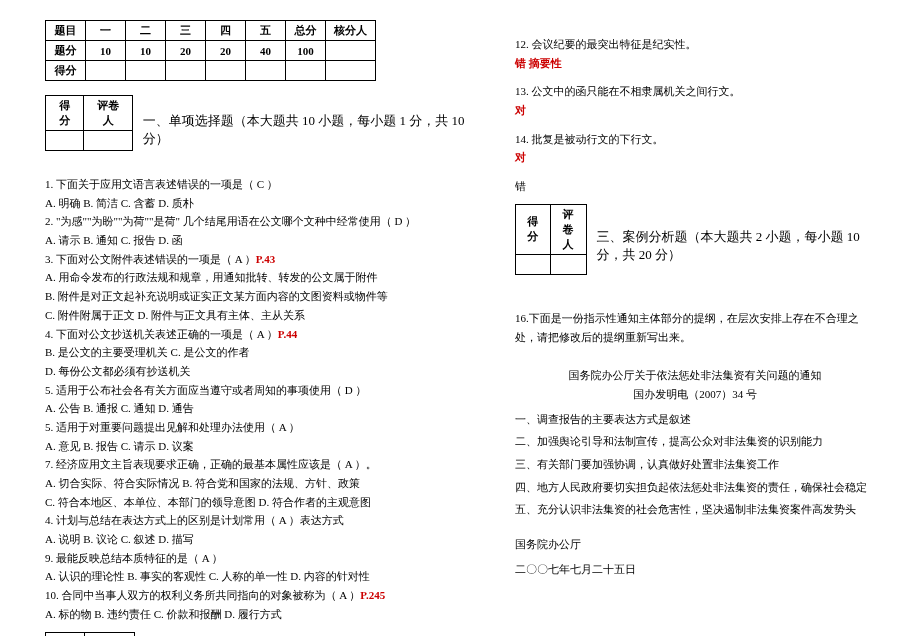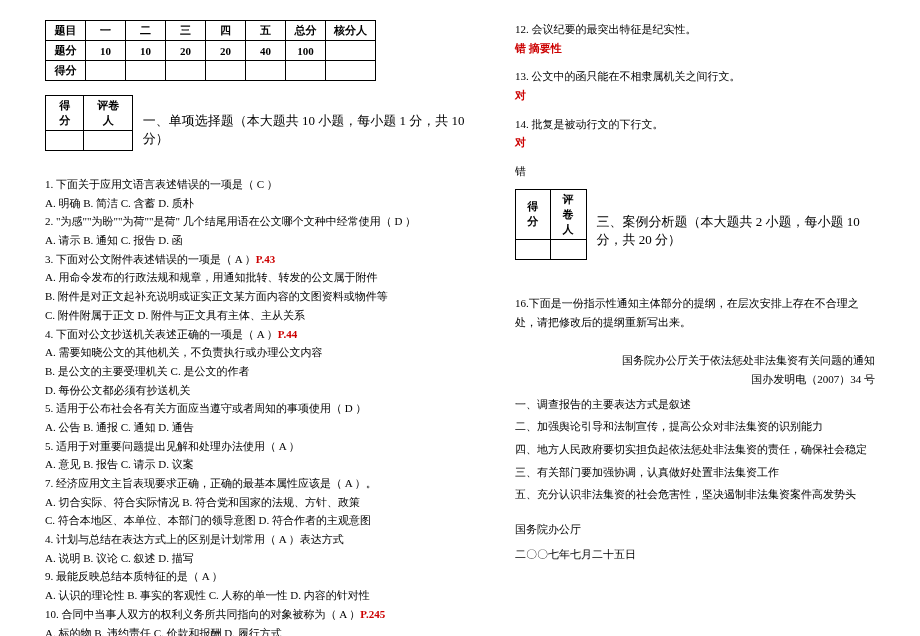--- a/index.html
+++ b/index.html
@@ -8,30 +8,30 @@
       font-size: 11px;
       background: #fff;
       width: 920px;
       height: 636px;
       display: flex;
       padding: 20px 30px;
       color: #000;
     }
     .col { flex: 1; padding: 0 15px; }
     .col-left { flex: 1.1; }
-    .col-right { flex: 0.9; }
+    .col-right { flex: 0.9; margin-top: 15px; }
     table { border-collapse: collapse; margin-bottom: 14px; }
     td, th { border: 1px solid #000; padding: 2px 8px; text-align: center; font-weight: bold; font-size: 11px; }
     .score-table td, .score-table th { min-width: 40px; height: 20px; }
     .mini-table td { min-width: 34px; height: 20px; }
     .section-head { display: flex; align-items: center; margin-bottom: 10px; margin-top: 8px; }
     .section-title { font-weight: normal; margin-left: 10px; font-size: 13px; }
     .line { line-height: 1.7; font-size: 11px; }
     .red { color: #c00; font-weight: bold; }
-    .center { text-align: right; }
+    .center { text-align: center; }
     .sub-lines { margin-top: 6px; }
     .sub-lines .line { margin-bottom: 4px; }
     .right-align { text-align: left; margin-top: 16px; padding-right: 40px; }
     .spacer { height: 10px; }
   </style>
 </head>
 <body>
 
 <div class="col col-left">
 
@@ -88,21 +88,20 @@
 
   <div class="line">1. 下面关于应用文语言表述错误的一项是（   C   ）</div>
   <div class="line">A. 明确    B. 简洁    C. 含蓄    D. 质朴</div>
   <div class="line">2. "为感""为盼""为荷""是荷" 几个结尾用语在公文哪个文种中经常使用（ D   ）</div>
   <div class="line">A. 请示    B. 通知    C. 报告    D. 函</div>
   <div class="line"><span>3. 下面对公文附件表述错误的一项是（   A   ）</span><span class="red">P.43</span></div>
   <div class="line">A. 用命令发布的行政法规和规章，用通知批转、转发的公文属于附件</div>
   <div class="line">B. 附件是对正文起补充说明或证实正文某方面内容的文图资料或物件等</div>
   <div class="line">C. 附件附属于正文               D. 附件与正文具有主体、主从关系</div>
   <div class="line"><span>4. 下面对公文抄送机关表述正确的一项是（   A   ）</span><span class="red">P.44</span></div>
-  <div class="line">A. 需要知晓公文的其他机关，不负责执行或办理公文内容</div>
   <div class="line">B. 是公文的主要受理机关     C. 是公文的作者</div>
   <div class="line">D. 每份公文都必须有抄送机关</div>
   <div class="line">5. 适用于公布社会各有关方面应当遵守或者周知的事项使用（   D   ）</div>
   <div class="line">A. 公告  B. 通报   C. 通知   D. 通告</div>
   <div class="line">5. 适用于对重要问题提出见解和处理办法使用（   A   ）</div>
   <div class="line">A. 意见   B. 报告   C. 请示       D. 议案</div>
   <div class="line">7. 经济应用文主旨表现要求正确，正确的最基本属性应该是（  A  ）。</div>
   <div class="line">A. 切合实际、符合实际情况    B. 符合党和国家的法规、方针、政策</div>
   <div class="line">C. 符合本地区、本单位、本部门的领导意图   D. 符合作者的主观意图</div>
   <div class="line">4. 计划与总结在表达方式上的区别是计划常用（  A  ）表达方式</div>
@@ -160,21 +159,21 @@
   <div class="line">16.下面是一份指示性通知主体部分的提纲，在层次安排上存在不合理之处，请把修改后的提纲重新写出来。</div>
 
   <div class="spacer"></div>
   <div class="spacer"></div>
   <div class="line center">国务院办公厅关于依法惩处非法集资有关问题的通知</div>
   <div class="line center">国办发明电（2007）34 号</div>
 
   <div class="sub-lines">
     <div class="line">一、调查报告的主要表达方式是叙述</div>
     <div class="line">二、加强舆论引导和法制宣传，提高公众对非法集资的识别能力</div>
+    <div class="line">三、有关部门要加强协调，认真做好处置非法集资工作</div>
     <div class="line">四、地方人民政府要切实担负起依法惩处非法集资的责任，确保社会稳定</div>
-    <div class="line">三、有关部门要加强协调，认真做好处置非法集资工作</div>
     <div class="line">五、充分认识非法集资的社会危害性，坚决遏制非法集资案件高发势头</div>
   </div>
 
   <div class="line right-align">国务院办公厅</div>
   <div class="line right-align" style="margin-top:6px">二〇〇七年七月二十五日</div>
 
 </div>
 
 </body></html>

